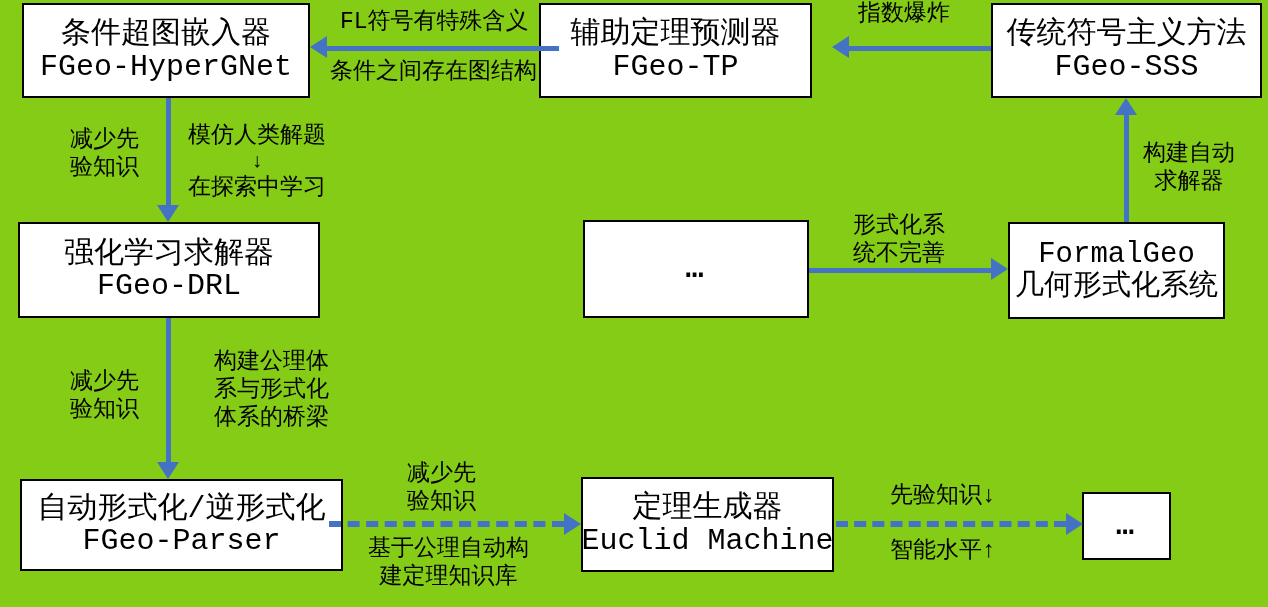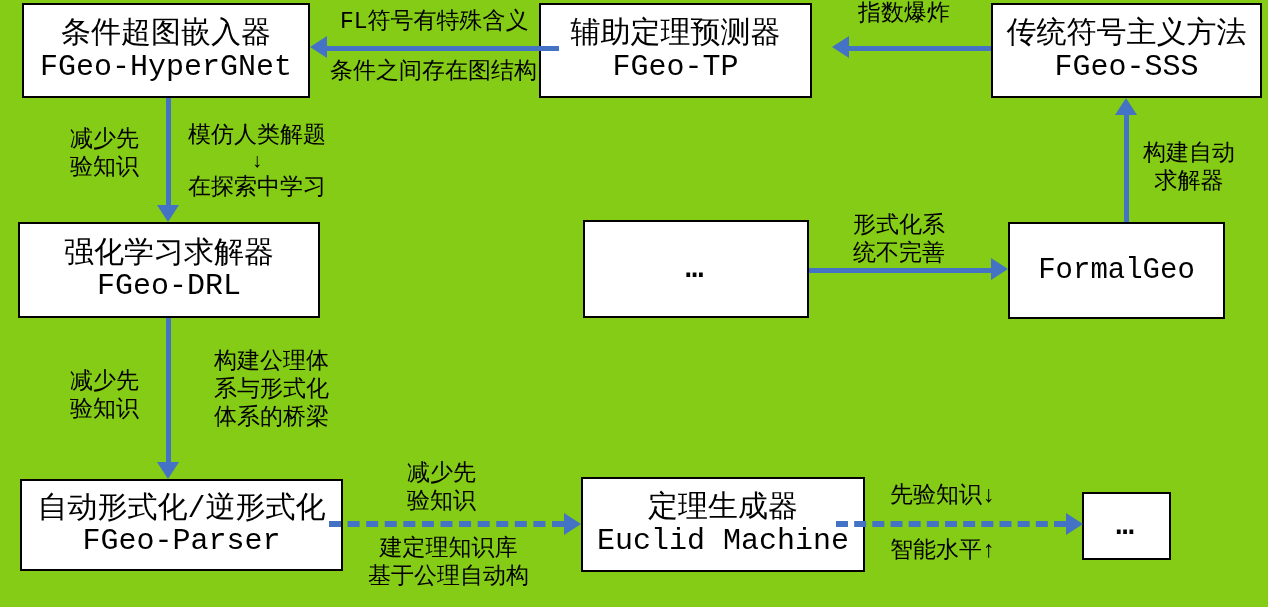--- a/index.html
+++ b/index.html
@@ -88,28 +88,29 @@
     <span class="l1">强化学习求解器</span>
     <span class="l2">FGeo-DRL</span>
   </div>
 
   <div class="node" style="left:583px;top:220px;width:226px;height:98px;">
     <span class="dots">…</span>
   </div>
 
   <div class="node n-mid" style="left:1008px;top:222px;width:217px;height:97px;">
     <span class="l1">FormalGeo</span>
+    <span class="l2">几何形式化系统</span>
   </div>
 
   <div class="node n-big" style="left:20px;top:479px;width:323px;height:92px;">
     <span class="l1">自动形式化/逆形式化</span>
     <span class="l2">FGeo-Parser</span>
   </div>
 
-  <div class="node n-big" style="left:581px;top:477px;width:284px;height:95px;">
+  <div class="node n-big" style="left:581px;top:477px;width:253px;height:95px;">
     <span class="l1">定理生成器</span>
     <span class="l2">Euclid Machine</span>
   </div>
 
   <div class="node" style="left:1082px;top:492px;width:89px;height:68px;">
     <span class="dots">…</span>
   </div>
 
   <div class="edge h-line" style="left:849px;top:46px;width:142px;"></div>
   <div class="arrow arrow-left" style="left:832px;top:36px;"></div>
@@ -178,22 +179,22 @@
     <span>系与形式化</span>
     <span>体系的桥梁</span>
   </div>
 
   <div class="lbl" style="left:407px;top:460px;">
     <span>减少先</span>
     <span>验知识</span>
   </div>
 
   <div class="lbl" style="left:368px;top:535px;">
+    <span>基于公理自动构</span>
     <span>建定理知识库</span>
-    <span>基于公理自动构</span>
   </div>
 
   <div class="lbl" style="left:890px;top:482px;">
     <span>先验知识↓</span>
   </div>
 
   <div class="lbl" style="left:890px;top:537px;">
     <span>智能水平↑</span>
   </div>
 

